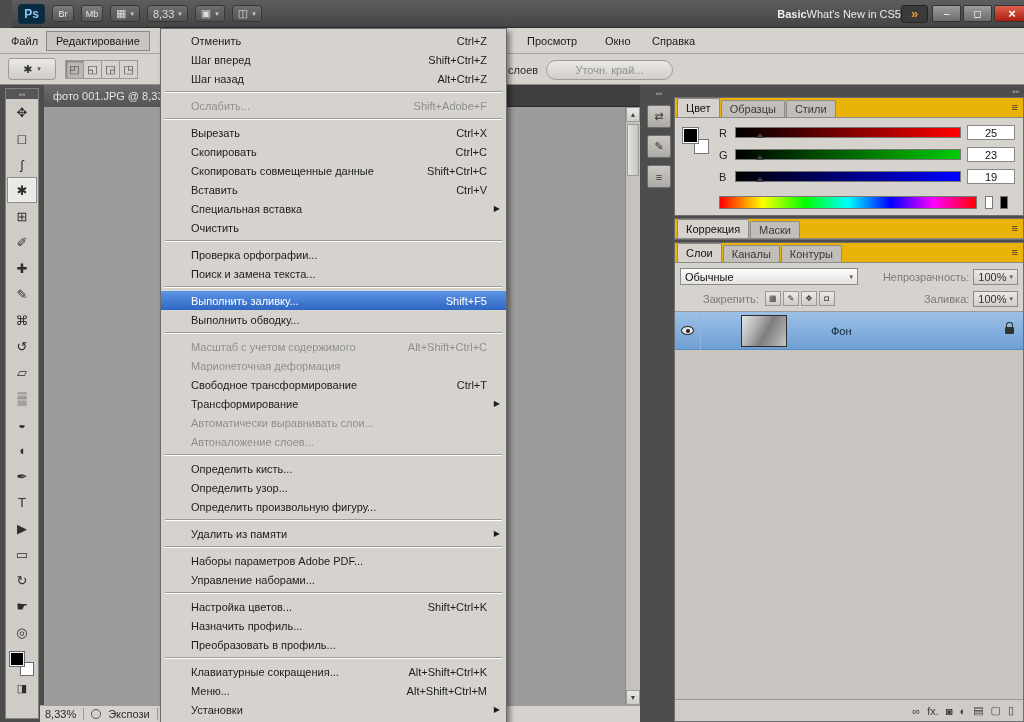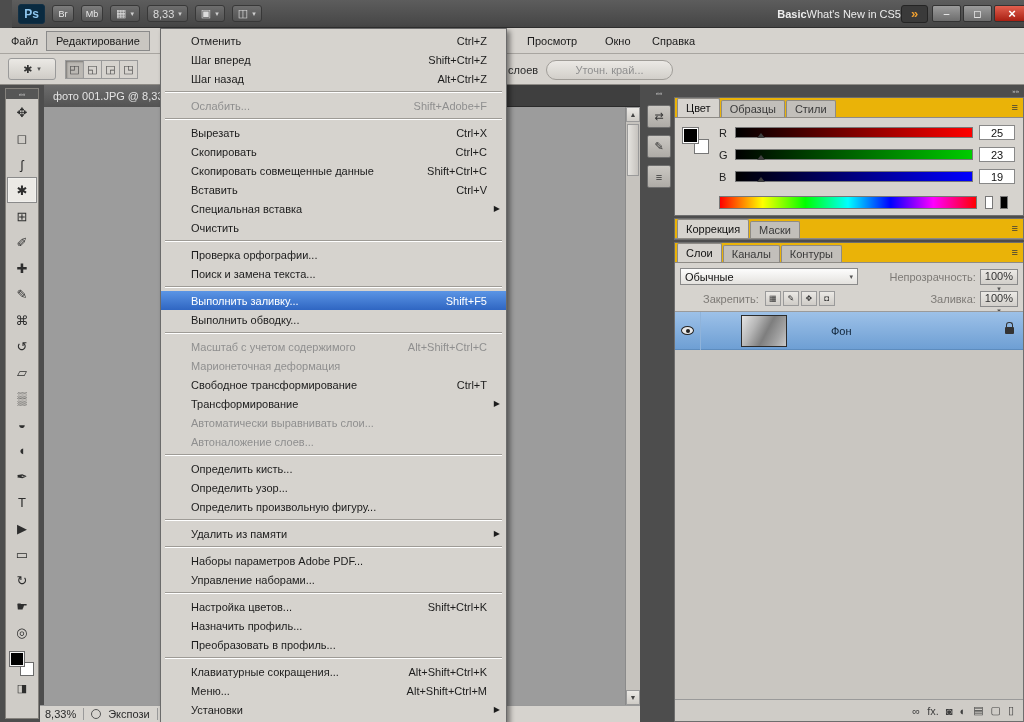--- a/index.html
+++ b/index.html
@@ -109,35 +109,35 @@
   .cswatch-bg { position:absolute; left:19px; top:21px; width:15px; height:15px; background:#fff; border:1px solid #777; }
   .channels { position:absolute; left:44px; top:7px; right:8px; display:flex; flex-direction:column; gap:7px; }
   .channel-row { display:flex; align-items:center; gap:6px; height:15px; }
   .ch-label { width:10px; color:#222; }
   .ch-track { flex:1; height:11px; border:1px solid #777; position:relative; }
   .grad-red   { background:linear-gradient(to right,#000,#f00); }
   .grad-green { background:linear-gradient(to right,#000,#0c0); }
   .grad-blue  { background:linear-gradient(to right,#000,#00f); }
   .ch-marker { position:absolute; left:9%; bottom:-1px; width:0; height:0;
     border-left:4px solid transparent; border-right:4px solid transparent; border-bottom:5px solid #3f3f3f; }
-  .ch-value { width:36px; height:15px; background:#fff; border:1px solid #888; text-align:center; line-height:14px; color:#111; }
+  .ch-value { width:48px; height:15px; background:#fff; border:1px solid #888; text-align:center; line-height:14px; color:#111; }
   .spectrum { position:absolute; left:44px; right:46px; top:78px; height:13px; border:1px solid #777;
     background:linear-gradient(to right,#f00,#ff0,#0f0,#0ff,#00f,#f0f,#f00); }
   .spec-white { position:absolute; right:30px; top:78px; width:8px; height:13px; background:#fff; border:1px solid #777; }
   .spec-black { position:absolute; right:15px; top:78px; width:8px; height:13px; background:#000; border:1px solid #777; }
 
   
   .layers-body { position:relative; height:458px; }
   .blend-row { position:absolute; left:5px; top:5px; right:5px; height:17px; display:flex; align-items:center; }
   .blend-select { width:178px; height:17px; background:linear-gradient(#fdfdfd,#e4e2de); border:1px solid #8a8a8a;
     display:flex; align-items:center; justify-content:space-between; padding:0 4px; color:#111; }
   .blend-select .arrow, .value-select .arrow { font-size:7px; color:#555; }
   .dim-label { color:#7d7a76; }
   .value-select { margin-left:4px; height:16px; display:flex; align-items:center; gap:3px; padding:0 4px;
-    border:1px solid #8a8a8a; background:linear-gradient(#ebe9e5,#d2cfca); color:#333;flex-direction:column; }
+    border:1px solid #8a8a8a; background:linear-gradient(#ebe9e5,#d2cfca); color:#333; }
   .push-right { margin-left:auto; }
   .lock-row { position:absolute; left:5px; top:27px; right:5px; height:17px; display:flex; align-items:center;margin-left:23px; }
   .lock-icons { display:flex; gap:2px; margin-left:6px; }
   .lock-btn { width:16px; height:15px; border:1px solid #9a9a9a; background:linear-gradient(#ebe9e5,#cfccc7);
     display:flex; align-items:center; justify-content:center; font-size:8px; color:#333; }
   .layer-list { position:absolute; left:0; top:48px; right:0; bottom:22px; background:#c9c6c1; border-top:1px solid #9a9a9a; }
   .layer-row { height:38px; background:linear-gradient(#9dc1e8,#6e9fd4); border-bottom:1px solid #5d8cbe;
     display:flex; align-items:center;gap:36px; }
   .eye-cell { width:26px; height:38px; display:flex; align-items:center; justify-content:center; border-right:1px solid #8fb3da; }
   .eye { width:13px; height:9px; border:1px solid #222; border-radius:50%; background:#e9e9e9; position:relative; }

